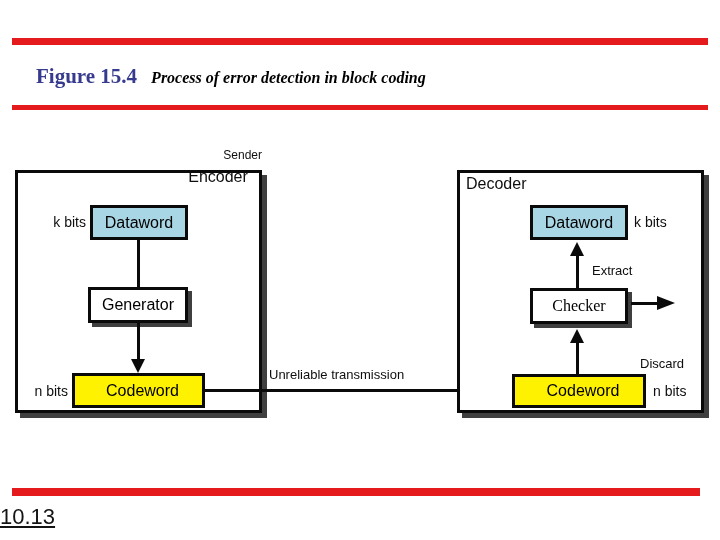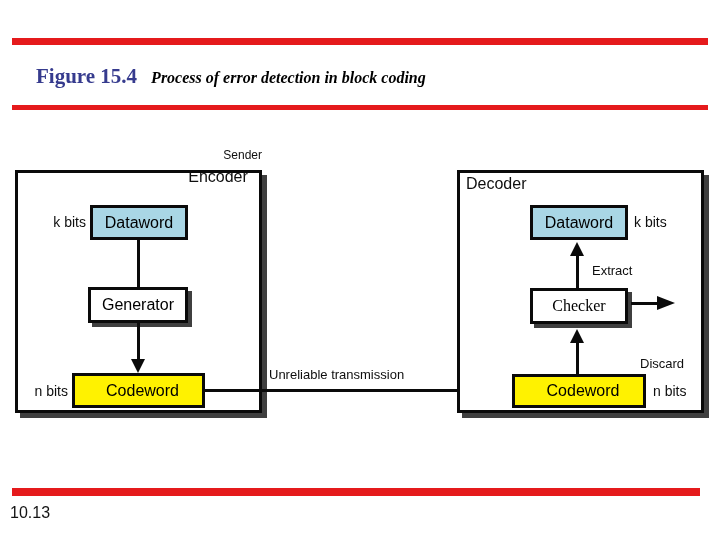--- a/index.html
+++ b/index.html
@@ -39,21 +39,21 @@
   }
   .blue-fill{background:var(--dataword_fill);}
   .yellow-fill{background:var(--codeword_fill);padding-left:8px;}
   .bits-label{position:absolute;font-size:14px;color:var(--ink);}
   .vline{position:absolute;width:3px;background:#0a0a0a;}
   .hline{position:absolute;height:3px;background:#0a0a0a;}
   .arrow-down{position:absolute;width:0;height:0;border-left:7px solid transparent;border-right:7px solid transparent;border-top:14px solid #0a0a0a;}
   .arrow-up{position:absolute;width:0;height:0;border-left:7px solid transparent;border-right:7px solid transparent;border-bottom:14px solid #0a0a0a;}
   .arrow-right{position:absolute;width:0;height:0;border-top:7px solid transparent;border-bottom:7px solid transparent;border-left:18px solid #0a0a0a;}
   .flow-label{position:absolute;font-size:13px;color:var(--ink);white-space:nowrap;}
-  #page-number{position:absolute;left:10px;top:504px;font-size:16px;color:#141414;}
+  #page-number{position:absolute;left:0;top:504px;font-size:22px;color:#141414;text-decoration:underline;}
 </style>
 </head>
 <body>
 
 <div id="slide">
 
   <div class="redbar" style="left:12px;top:38px;width:696px;height:7px;"></div>
   <div id="title-row">
     <span id="figure-label">Figure 15.4</span>
     <span id="figure-caption">Process of error detection in block coding</span>

